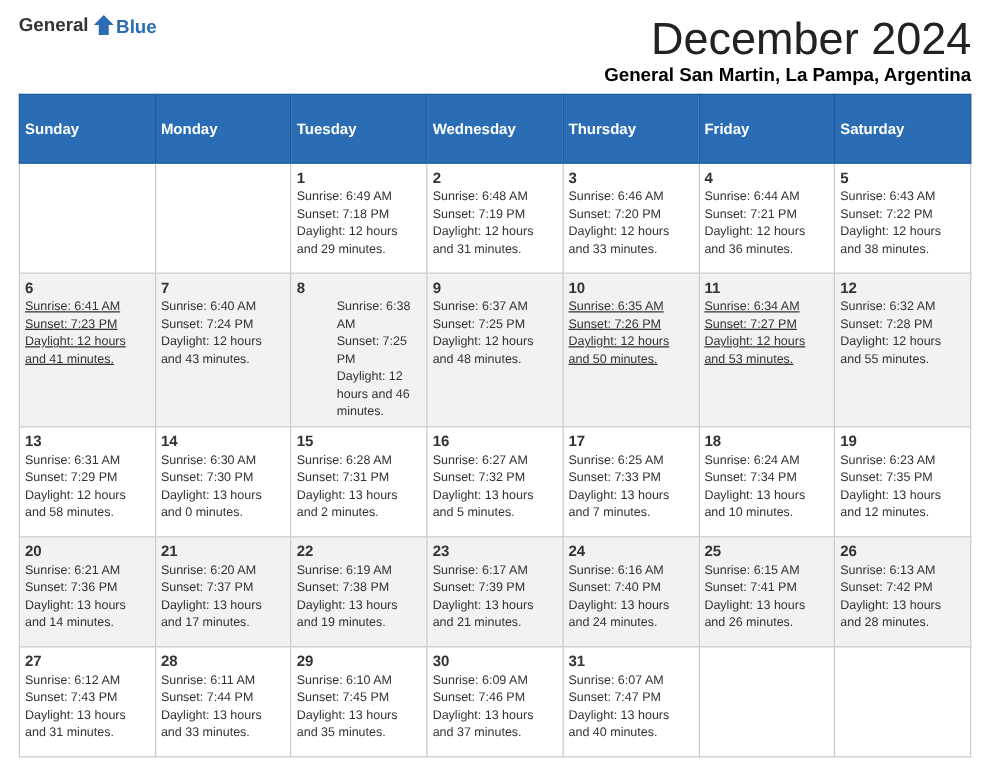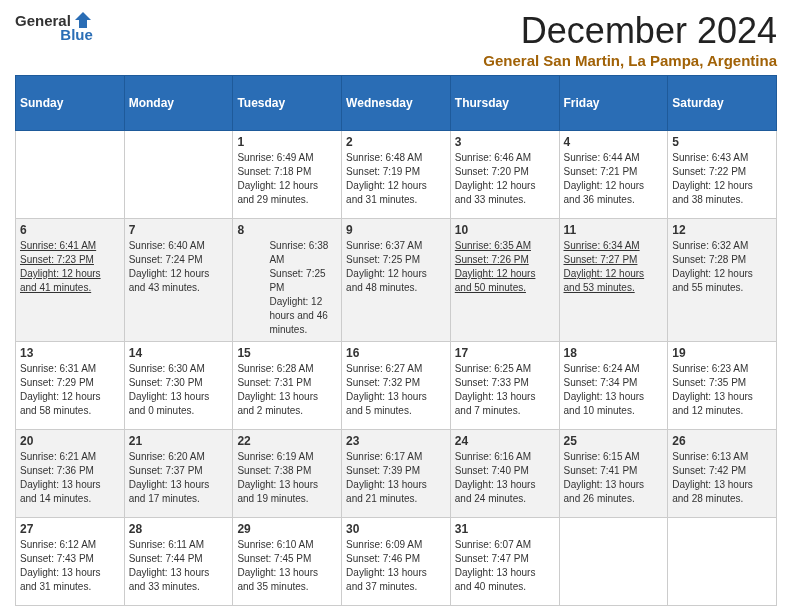--- a/index.html
+++ b/index.html
@@ -34,21 +34,21 @@
     .title-block {
       text-align: right;
     }
     .month-title {
       font-size: 36px;
       font-weight: normal;
       color: #222;
     }
     .location-title {
       font-size: 15px;
-      color: #a16207;
+      color: #000000;
       font-weight: bold;
     }
     table {
       width: 100%;
       border-collapse: collapse;
       table-layout: fixed;
     }
     thead tr th {
       background-color: #2a6db5;
       color: #fff;
@@ -86,21 +86,21 @@
     }
     .empty-cell {
       background-color: #fff !important;
     }
   </style>
 </head>
 <body>
 
 <div class="header">
   <div class="logo">
-    <div style="display:flex;flex-direction:column;align-items:flex-end;">
+    <div style="display:flex;flex-direction:row;align-items:flex-end;">
       <div style="display:flex;align-items:center;">
         <span class="logo-text-general">General</span>
         <svg width="20" height="20" viewBox="0 0 20 20" style="margin-left:2px;">
           <polygon points="10,2 18,10 14,10 14,18 6,18 6,10 2,10" fill="#2a6db5"></polygon>
         </svg>
       </div>
       <span class="logo-text-blue" style="margin-top:-4px;">Blue</span>
     </div>
   </div>
   <div class="title-block">

